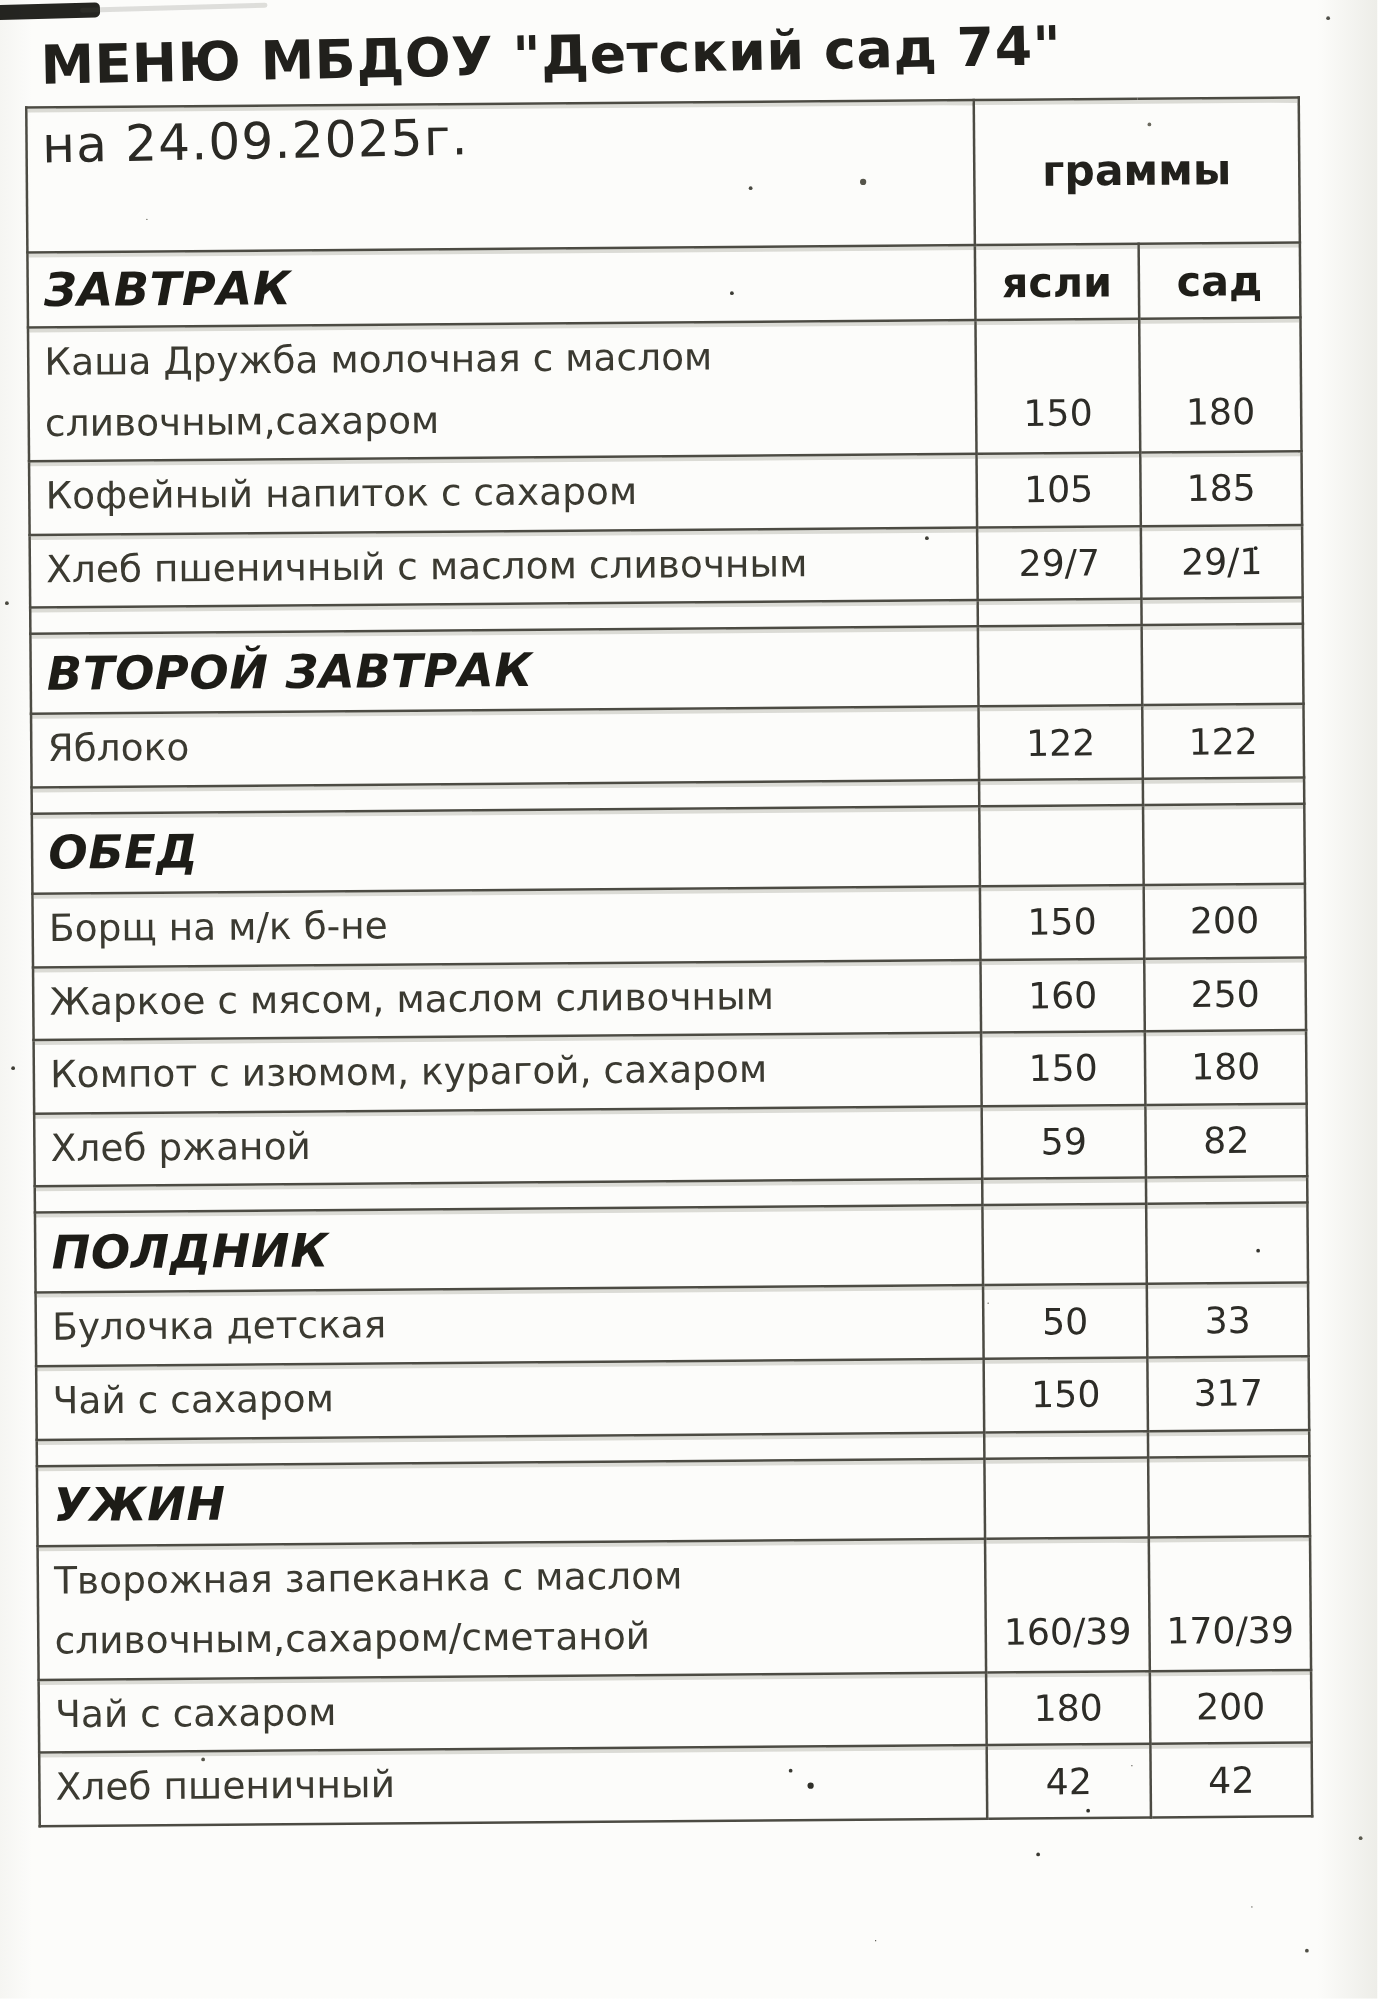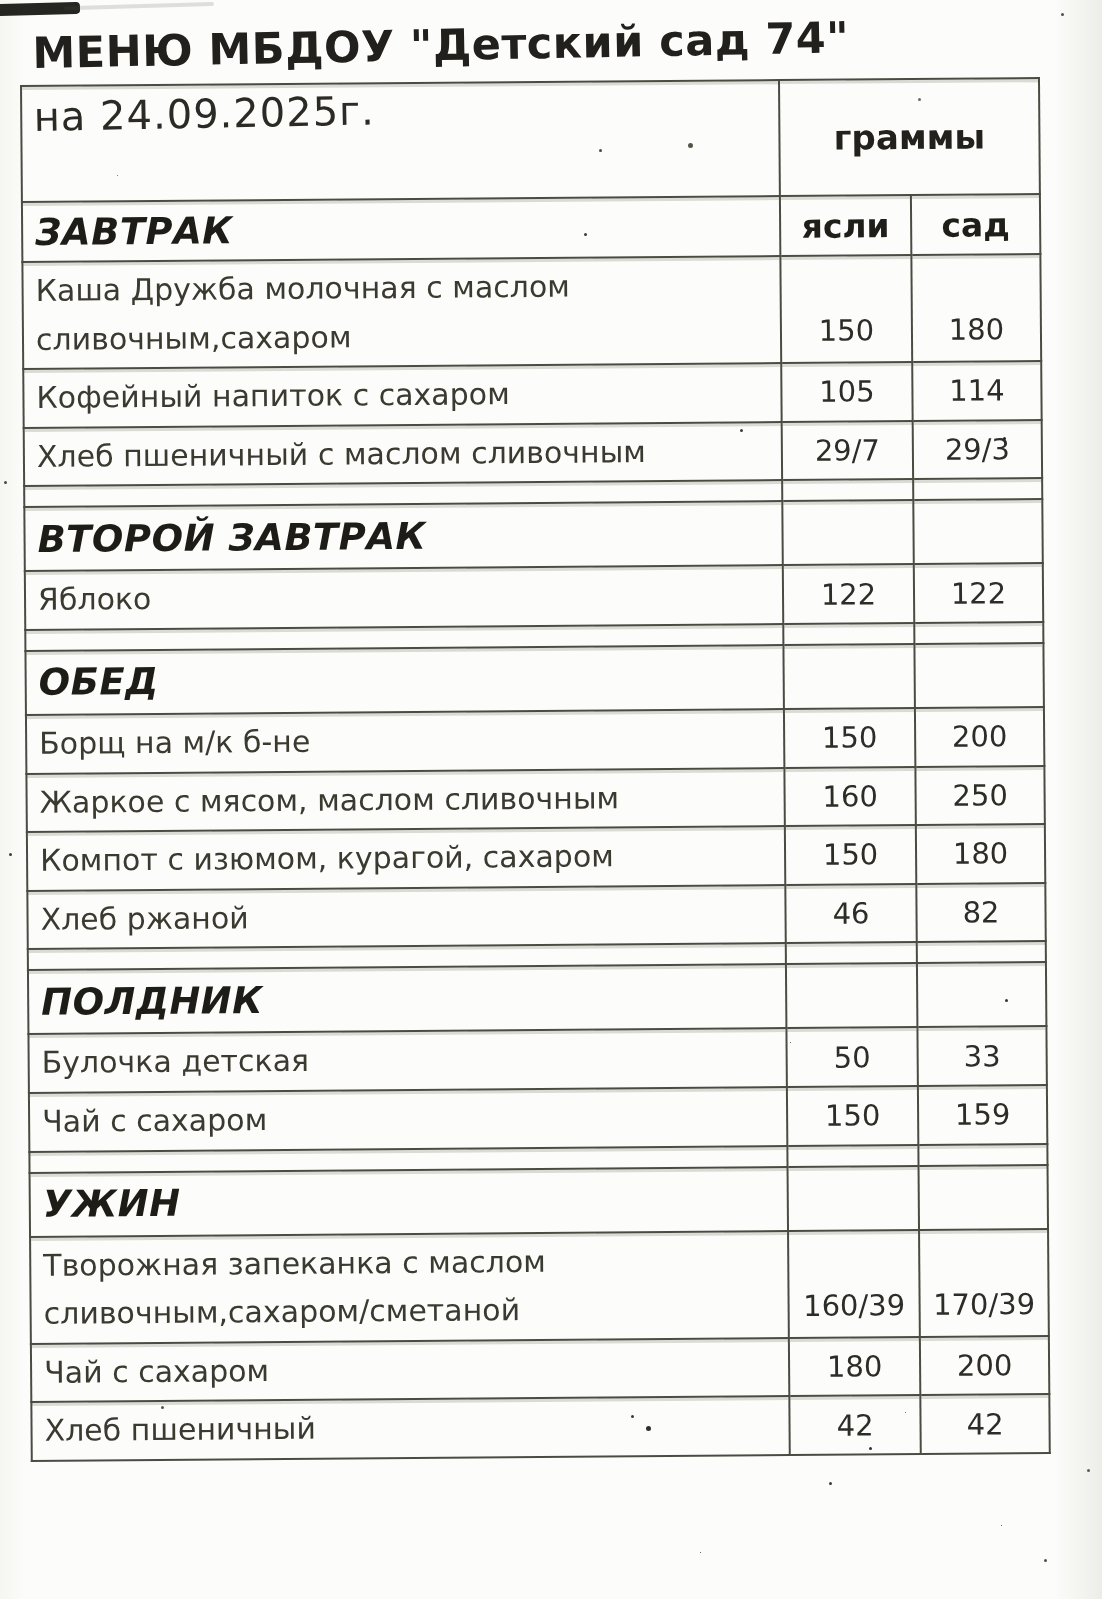--- a/index.html
+++ b/index.html
@@ -159,26 +159,26 @@
       </tr>
 
       <tr class="r-item r-tall">
         <td class="dish">Каша Дружба молочная с маслом сливочным,сахаром</td>
         <td class="num">150</td>
         <td class="num">180</td>
       </tr>
       <tr class="r-item">
         <td class="dish">Кофейный напиток с сахаром</td>
         <td class="num">105</td>
-        <td class="num">114</td>
+        <td class="num">185</td>
       </tr>
       <tr class="r-item">
         <td class="dish">Хлеб пшеничный с маслом сливочным</td>
         <td class="num">29/7</td>
-        <td class="num">29/3</td>
+        <td class="num">29/1</td>
       </tr>
 
       <tr class="r-spacer">
         <td></td>
         <td></td>
         <td></td>
       </tr>
 
       <tr class="r-section">
         <td class="section">ВТОРОЙ ЗАВТРАК</td>
@@ -212,21 +212,21 @@
         <td class="num">160</td>
         <td class="num">250</td>
       </tr>
       <tr class="r-item">
         <td class="dish">Компот с изюмом, курагой, сахаром</td>
         <td class="num">150</td>
         <td class="num">180</td>
       </tr>
       <tr class="r-item">
         <td class="dish">Хлеб ржаной</td>
-        <td class="num">46</td>
+        <td class="num">59</td>
         <td class="num">82</td>
       </tr>
 
       <tr class="r-spacer">
         <td></td>
         <td></td>
         <td></td>
       </tr>
 
       <tr class="r-section">
@@ -235,21 +235,21 @@
         <td class="num"></td>
       </tr>
       <tr class="r-item">
         <td class="dish">Булочка детская</td>
         <td class="num">50</td>
         <td class="num">33</td>
       </tr>
       <tr class="r-item">
         <td class="dish">Чай с сахаром</td>
         <td class="num">150</td>
-        <td class="num">159</td>
+        <td class="num">317</td>
       </tr>
 
       <tr class="r-spacer">
         <td></td>
         <td></td>
         <td></td>
       </tr>
 
       <tr class="r-section">
         <td class="section">УЖИН</td>

